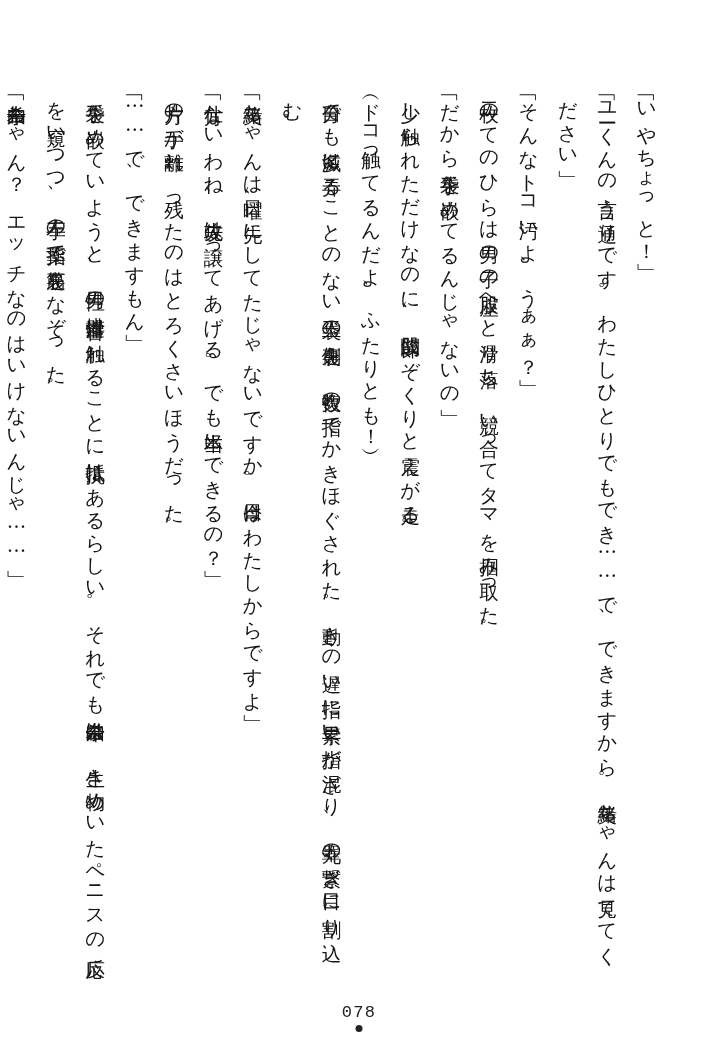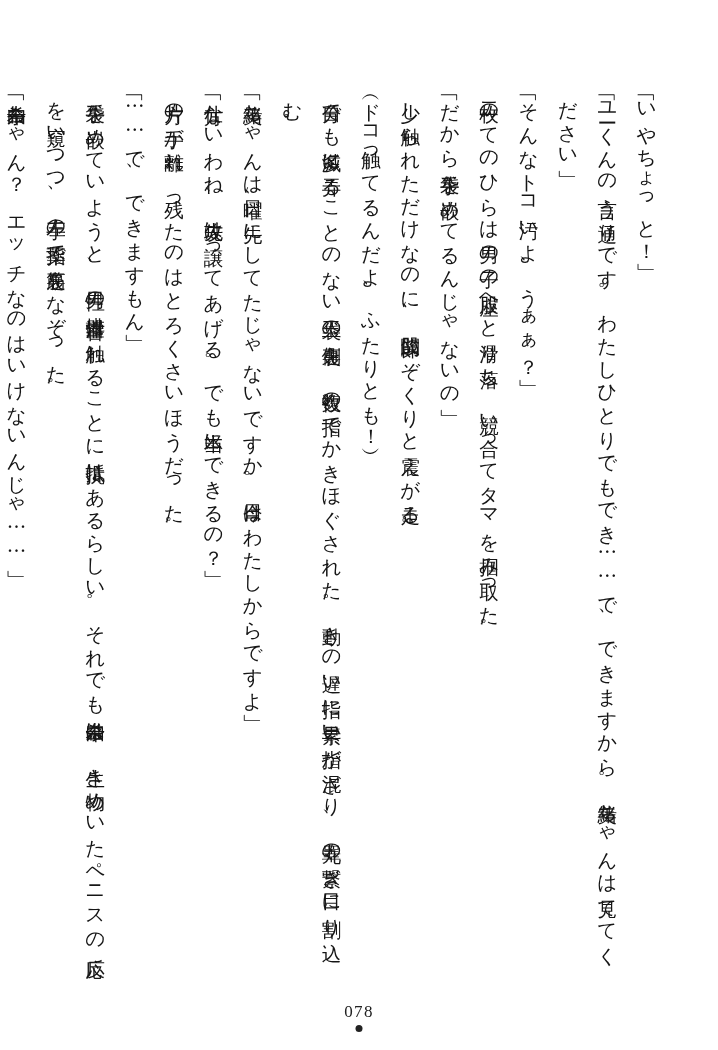--- a/index.html
+++ b/index.html
@@ -53,21 +53,21 @@
 
   
   #page-number {
     position: absolute;
     bottom: 28px;
     left: 0;
     width: 100%;
     text-align: center;
     font-size: 17px;
     letter-spacing: 0.08em;
-    font-family: Liberation Serif, serif;
+    font-family: Liberation Mono, monospace;
     color: #222222;
   }
 
   #page-marker {
     position: absolute;
     bottom: 18px;
     left: 50%;
     transform: translateX(-50%);
     width: 7px;
     height: 7px;

